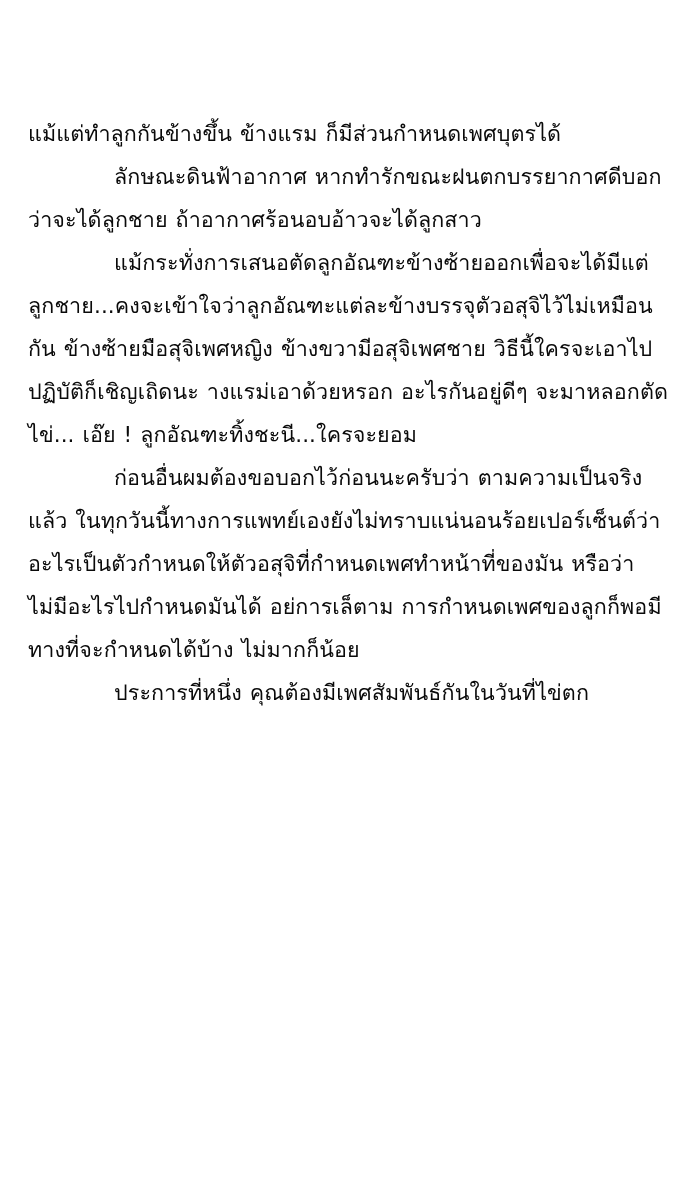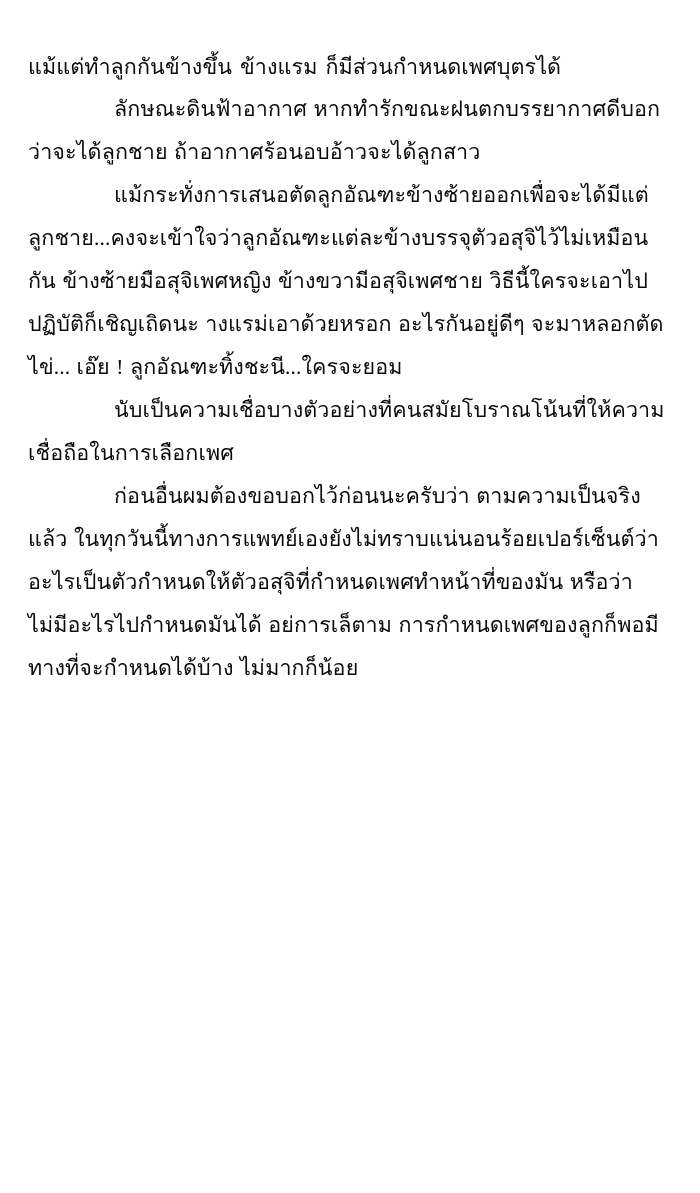--- a/index.html
+++ b/index.html
@@ -13,43 +13,42 @@
     font-family: "DejaVu Sans", "Liberation Sans", sans-serif;
     color: #000000;
     overflow: hidden;
   }
   .page {
     position: relative;
     width: 700px;
     height: 884px;
     background: #ffffff;
     box-sizing: border-box;
-    padding: 45px 30px 0 28px;
+    padding: 112px 30px 0 28px;
   }
   .body-text {
     font-size: 21.5px;
     line-height: 43px;
     letter-spacing: 0.1px;
     word-spacing: 1px;
     text-align: left;
     color: #0a0a0a;
   }
   .para {
     margin: 0;
     text-indent: 0;
   }
   .para.indented {
     text-indent: 86px;
-    font-family: Liberation Serif, serif;
   }
 </style>
 </head>
 <body>
 
 <div class="page">
   <div class="body-text">
     <p class="para">แม้แต่ทำลูกกันข้างขึ้น  ข้างแรม ก็มีส่วนกำหนดเพศบุตรได้</p>
     <p class="para indented">ลักษณะดินฟ้าอากาศ  หากทำรักขณะฝนตกบรรยากาศดีบอกว่าจะได้ลูกชาย ถ้าอากาศร้อนอบอ้าวจะได้ลูกสาว</p>
     <p class="para indented">แม้กระทั่งการเสนอตัดลูกอัณฑะข้างซ้ายออกเพื่อจะได้มีแต่ลูกชาย...คงจะเข้าใจว่าลูกอัณฑะแต่ละข้างบรรจุตัวอสุจิไว้ไม่เหมือนกัน  ข้างซ้ายมือสุจิเพศหญิง ข้างขวามีอสุจิเพศชาย  วิธีนี้ใครจะเอาไปปฏิบัติก็เชิญเถิดนะ างแรม่เอาด้วยหรอก อะไรกันอยู่ดีๆ จะมาหลอกตัดไข่... เอ๊ย ! ลูกอัณฑะทิ้งชะนี...ใครจะยอม</p>
-    <p class="para indented">นับเป็นความเชื่อบางตัวอย่างที่คนสมัยโบราณโน้นที่ให้ความเชื่อถือในการเลือกเพศ</p>
     <p class="para indented">ก่อนอื่นผมต้องขอบอกไว้ก่อนนะครับว่า  ตามความเป็นจริงแล้ว  ในทุกวันนี้ทางการแพทย์เองยังไม่ทราบแน่นอนร้อยเปอร์เซ็นต์ว่า อะไรเป็นตัวกำหนดให้ตัวอสุจิที่กำหนดเพศทำหน้าที่ของมัน หรือว่าไม่มีอะไรไปกำหนดมันได้ อย่การเล็ตาม การกำหนดเพศของลูกก็พอมีทางที่จะกำหนดได้บ้าง ไม่มากก็น้อย</p>
+    <p class="para indented">ประการที่หนึ่ง คุณต้องมีเพศสัมพันธ์กันในวันที่ไข่ตก</p>
   </div>
 </div>
 
 </body></html>

